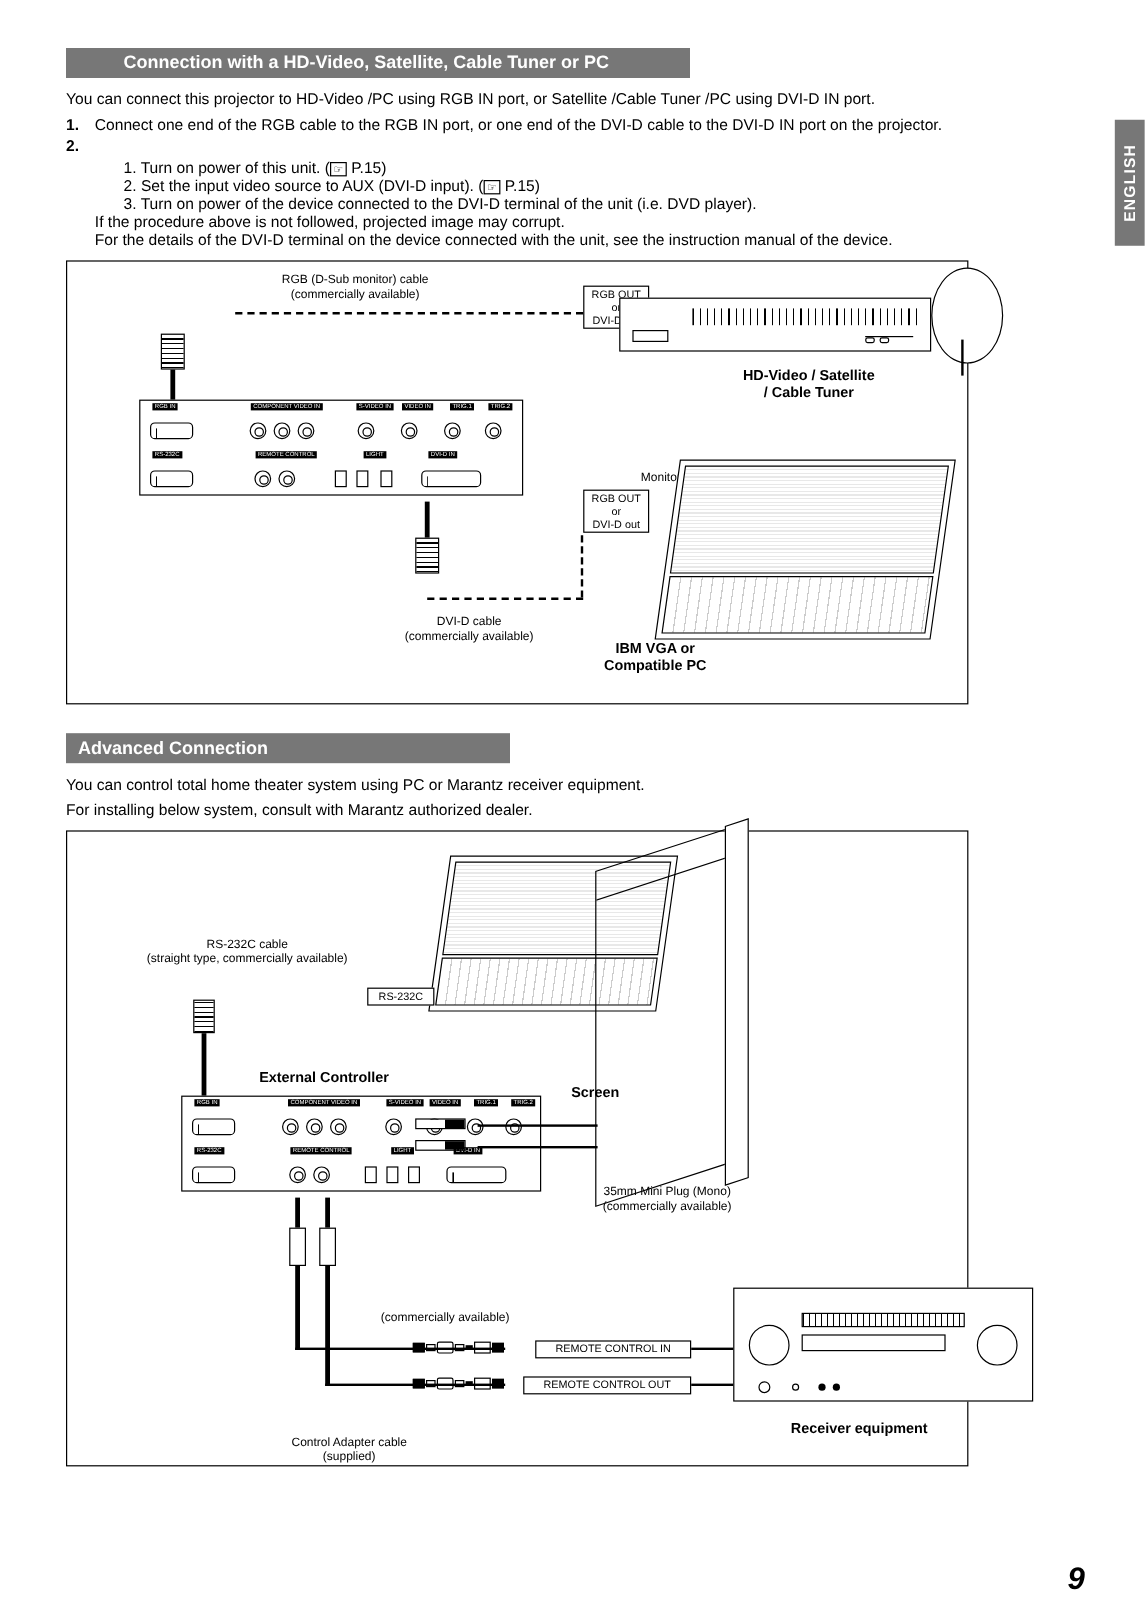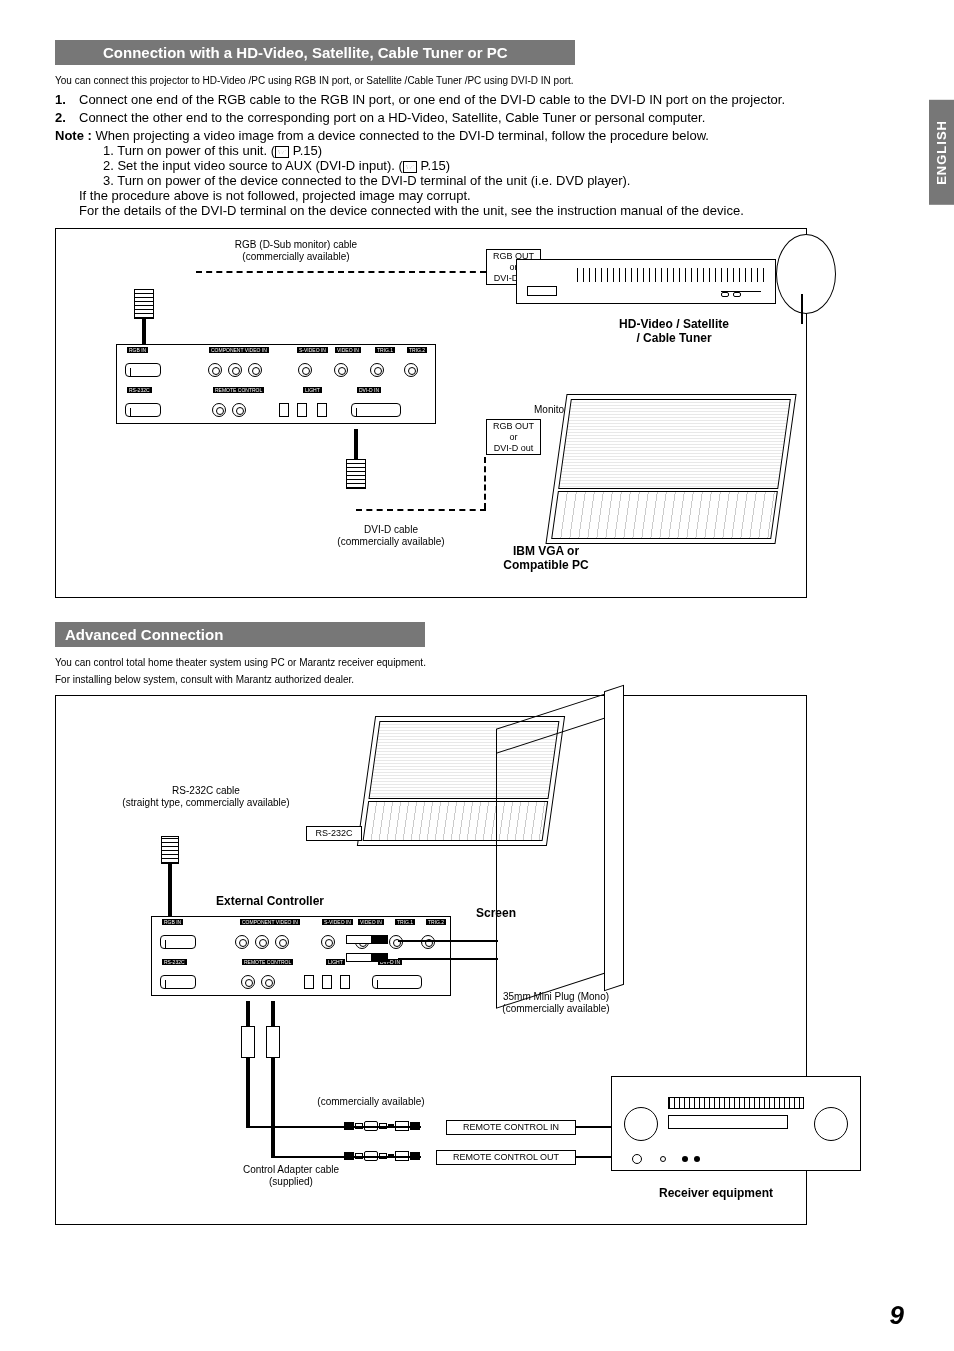--- a/index.html
+++ b/index.html
@@ -29,21 +29,21 @@
     background: #777;
     color: #fff;
     font-weight: bold;
     padding: 4px 10px;
     font-size: 15px;
     display: inline-block;
     margin-bottom: 10px;
   }
   .section-header.w1 { width: 520px; padding-left: 48px; }
   .section-header.w2 { width: 370px; }
-  .intro { font-size: 10px; margin-bottom: 6px; }
+  .intro { font-size: 13px; margin-bottom: 6px; }
   .list-row { font-size: 13px; margin-bottom: 3px; display: flex; }
   .list-num { font-weight: bold; width: 24px; flex-shrink: 0; }
   .note-block { font-size: 13px; }
   .note-label { font-weight: bold; }
   .note-sub { margin-left: 48px; }
   .note-after { margin-left: 24px; }
   .ref-icon {
     display: inline-block;
     border: 1px solid #000;
     font-size: 9px;
@@ -163,27 +163,22 @@
 
 <div>
   <div class="section-header w1">Connection with a HD-Video, Satellite, Cable Tuner or PC</div>
   <div class="intro">You can connect this projector to HD-Video /PC using RGB IN port, or Satellite /Cable Tuner /PC using DVI-D IN port.</div>
   <div class="list-row">
     <span class="list-num">1.</span>
     <span>Connect one end of the RGB cable to the RGB IN port, or one end of the DVI-D cable to the DVI-D IN port on the projector.</span>
   </div>
   <div class="list-row">
     <span class="list-num">2.</span>
-    <span>Connect the other end to the corresponding port on a HD-Video, Satellite, Cable Tuner or personal computer.</span>
   </div>
   <div class="note-block">
-    <div>
-      <span class="note-label">Note :</span>
-      <span>When projecting a video image from a device connected to the DVI-D terminal, follow the procedure below.</span>
-    </div>
     <div class="note-sub">
       <span>1. Turn on power of this unit. (</span><span class="ref-icon">☞</span><span> P.15)</span>
     </div>
     <div class="note-sub">
       <span>2. Set the input video source to AUX (DVI-D input). (</span><span class="ref-icon">☞</span><span> P.15)</span>
     </div>
     <div class="note-sub">3. Turn on power of the device connected to the DVI-D terminal of the unit (i.e. DVD player).</div>
     <div class="note-after">If the procedure above is not followed, projected image may corrupt.</div>
     <div class="note-after">For the details of the DVI-D terminal on the device connected with the unit, see the instruction manual of the device.</div>
   </div>
@@ -385,21 +380,21 @@
         <span style="width:10px;height:8px;border:1px solid #000;background:#000;"></span>
       </div>
     </div>
 
     <div class="d-text d-box-label" style="position:absolute; left:390px; top:424px; width:130px;">REMOTE CONTROL IN</div>
     <div class="d-text d-box-label" style="position:absolute; left:380px; top:454px; width:140px;">REMOTE CONTROL OUT</div>
 
     <div style="position:absolute; left:520px; top:430px; width:60px; height:2px; background:#000;"></div>
     <div style="position:absolute; left:520px; top:460px; width:60px; height:2px; background:#000;"></div>
 
-    <div class="d-text" style="left:165px; top:468px; width:140px;">
+    <div class="d-text" style="left:165px; top:504px; width:140px;">
       <span>Control Adapter cable</span><br><span>(supplied)</span>
     </div>
 
     <div class="receiver" style="left:555px; top:380px; width:250px; height:95px;">
       <div style="position:absolute; left:12px; top:30px; width:34px; height:34px; border:1.5px solid #000; border-radius:50%;"></div>
       <div style="position:absolute; right:12px; top:30px; width:34px; height:34px; border:1.5px solid #000; border-radius:50%;"></div>
       <div style="position:absolute; left:56px; top:20px; right:56px; height:12px; border:1px solid #000; background:repeating-linear-gradient(90deg,#000 0 1px,#fff 1px 5px);"></div>
       <div style="position:absolute; left:56px; top:38px; width:120px; height:14px; border:1.5px solid #000;"></div>
       <div style="position:absolute; left:20px; bottom:6px; width:10px; height:10px; border:1.5px solid #000; border-radius:50%;"></div>
       <div style="position:absolute; left:48px; bottom:8px; width:6px; height:6px; border:1px solid #000; border-radius:50%;"></div>

